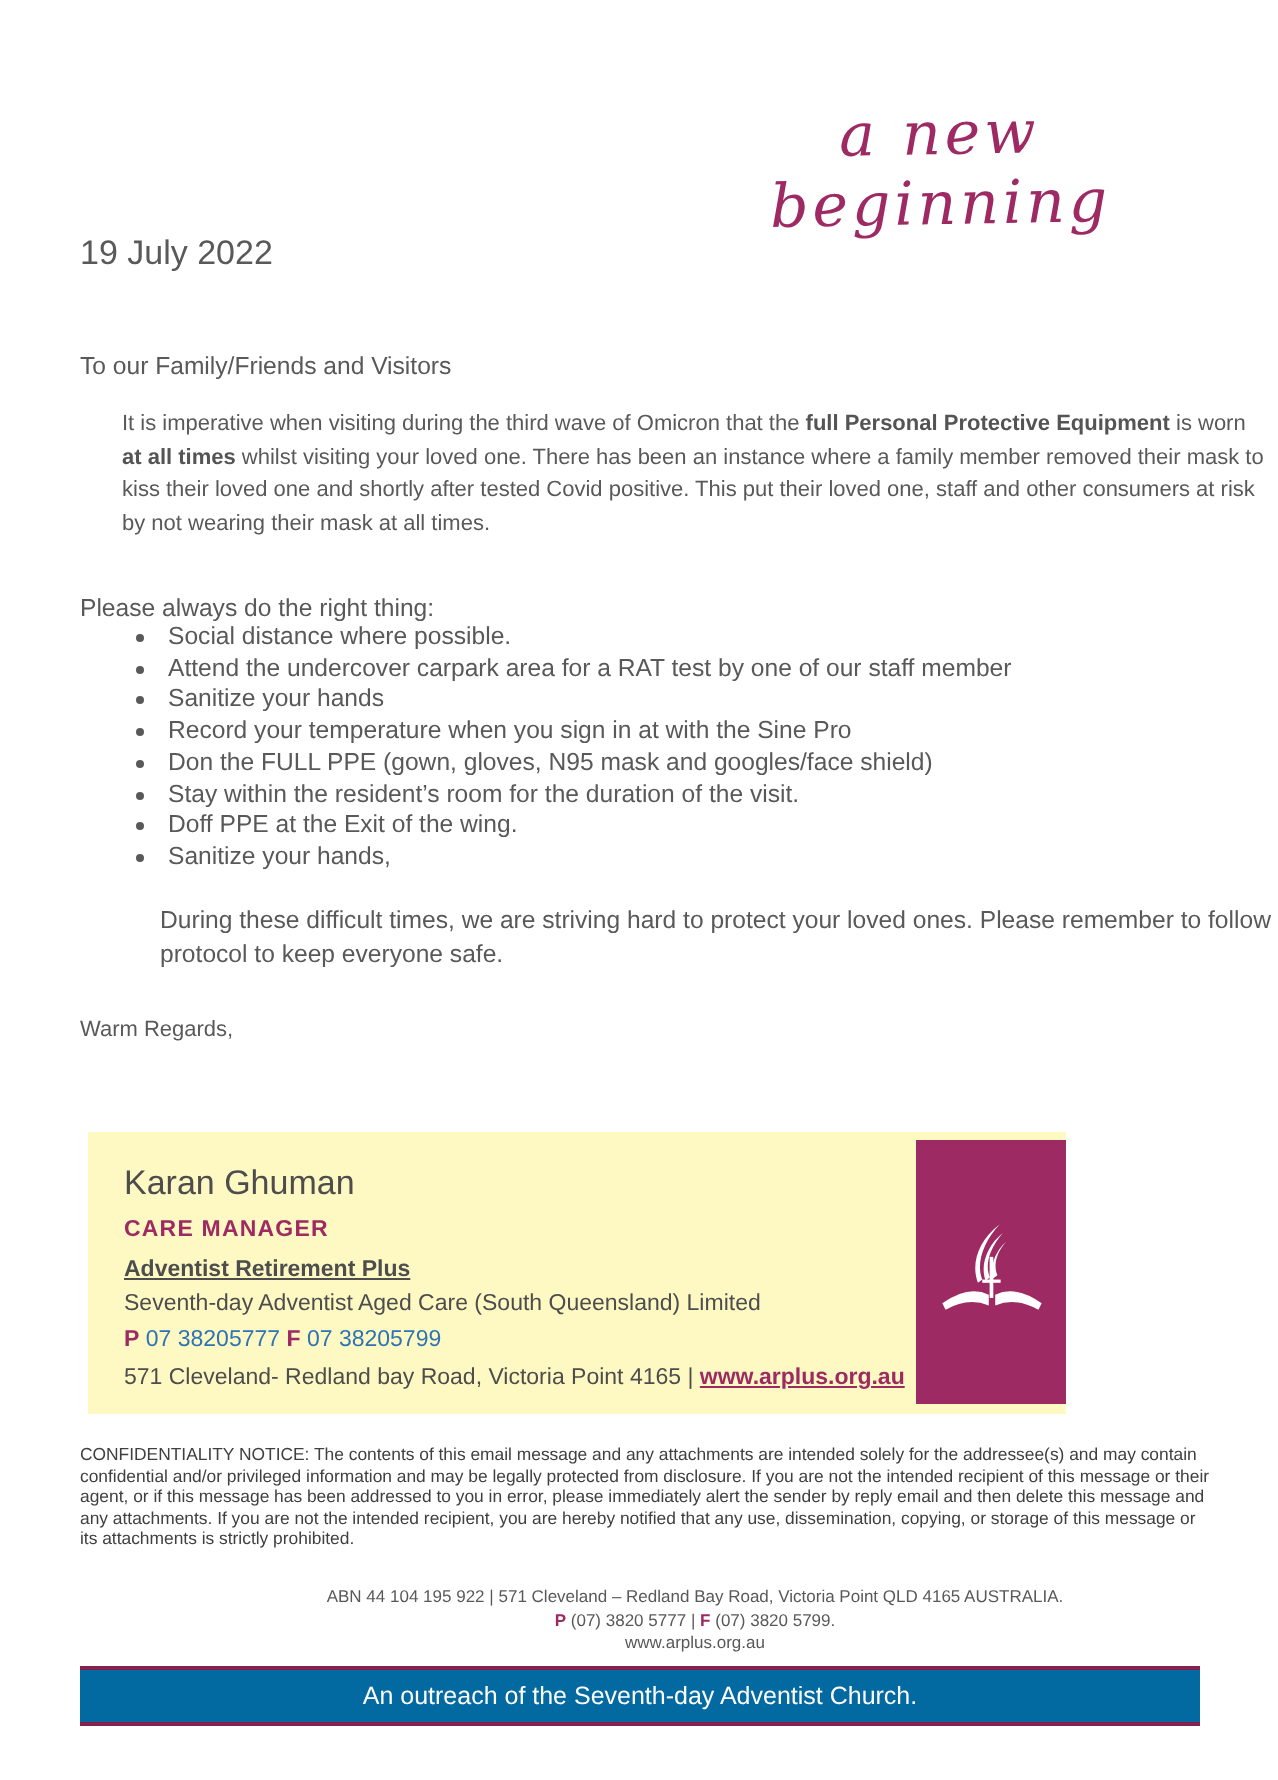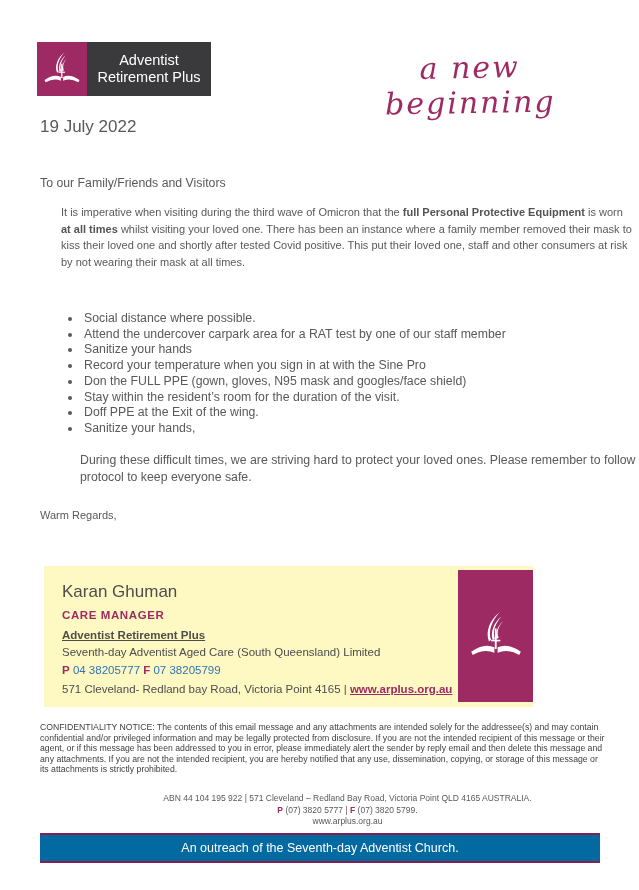--- a/index.html
+++ b/index.html
@@ -98,48 +98,30 @@
     box-sizing:border-box;
     display:flex;align-items:center;justify-content:center;
     color:#ffffff;font-size:12.5px;
   }
 </style>
 </head>
 <body>
 
 <div class="page">
 
-  <div class="logo">
-    <div class="logo-mark">
-      <svg viewBox="0 0 100 100" aria-hidden="true">
-        <g fill="#ffffff">
-          <path d="M57 6 C38 20 30 42 37 60 L41 57 C35 42 42 22 57 6 Z"></path>
-          <path d="M60 14 C45 26 39 44 44 58 L48 55 C43 43 48 28 60 14 Z"></path>
-          <path d="M63 22 C52 32 48 46 51 56 L55 53 C51 44 54 32 63 22 Z"></path>
-          <rect x="47.8" y="36" width="3.4" height="38"></rect>
-          <rect x="41" y="57" width="17" height="3"></rect>
-          <path d="M4 79 Q28 62 47 71 L47 81 Q28 73 7 85 Z"></path>
-          <path d="M96 79 Q72 62 53 71 L53 81 Q72 73 93 85 Z"></path>
-        </g>
-      </svg>
-    </div>
-    <div class="logo-text">
-      <span>Adventist</span>
-      <span>Retirement Plus</span>
-    </div>
-  </div>
   <div class="tagline">a new beginning</div>
 
   <div class="date">19 July 2022</div>
   <div class="salutation">To our Family/Friends and Visitors</div>
 
   <div class="para1">
     <span>It is imperative when visiting during the third wave of Omicron that the </span><b>full Personal Protective Equipment</b><span> is worn </span><b>at all times</b><span> whilst visiting your loved one. There has been an instance where a family member removed their mask to kiss their loved one and shortly after tested Covid positive. This put their loved one, staff and other consumers at risk by not wearing their mask at all times.</span>
   </div>
 
+  <div class="list-intro">Please always do the right thing:</div>
 
   <ul class="bullets">
       <li>Social distance where possible.</li>
       <li>Attend the undercover carpark area for a RAT test by one of our staff member</li>
       <li>Sanitize your hands</li>
       <li>Record your temperature when you sign in at with the Sine Pro</li>
       <li>Don the FULL PPE (gown, gloves, N95 mask and googles/face shield)</li>
       <li>Stay within the resident’s room for the duration of the visit.</li>
       <li>Doff PPE at the Exit of the wing.</li>
       <li>Sanitize your hands,</li>
@@ -149,21 +131,21 @@
   <div class="closing">Warm Regards,</div>
 
   <div class="sig">
     <div class="sig-inner">
       <div class="sig-name">Karan Ghuman</div>
       <div class="sig-title">CARE MANAGER</div>
       <div class="sig-org">Adventist Retirement Plus</div>
       <div class="sig-legal">Seventh-day Adventist Aged Care (South Queensland) Limited</div>
       <div class="sig-phones">
         <span class="pf">P</span>
-        <span class="num">04 38205777</span>
+        <span class="num">07 38205777</span>
         <span class="fax-group">
           <span class="pf">F</span>
           <span class="num">07 38205799</span>
         </span>
       </div>
       <div class="sig-addr">
         <span>571 Cleveland- Redland bay Road, Victoria Point 4165 | </span><a class="link" href="#">www.arplus.org.au</a>
       </div>
     </div>
     <div class="sig-logo">

